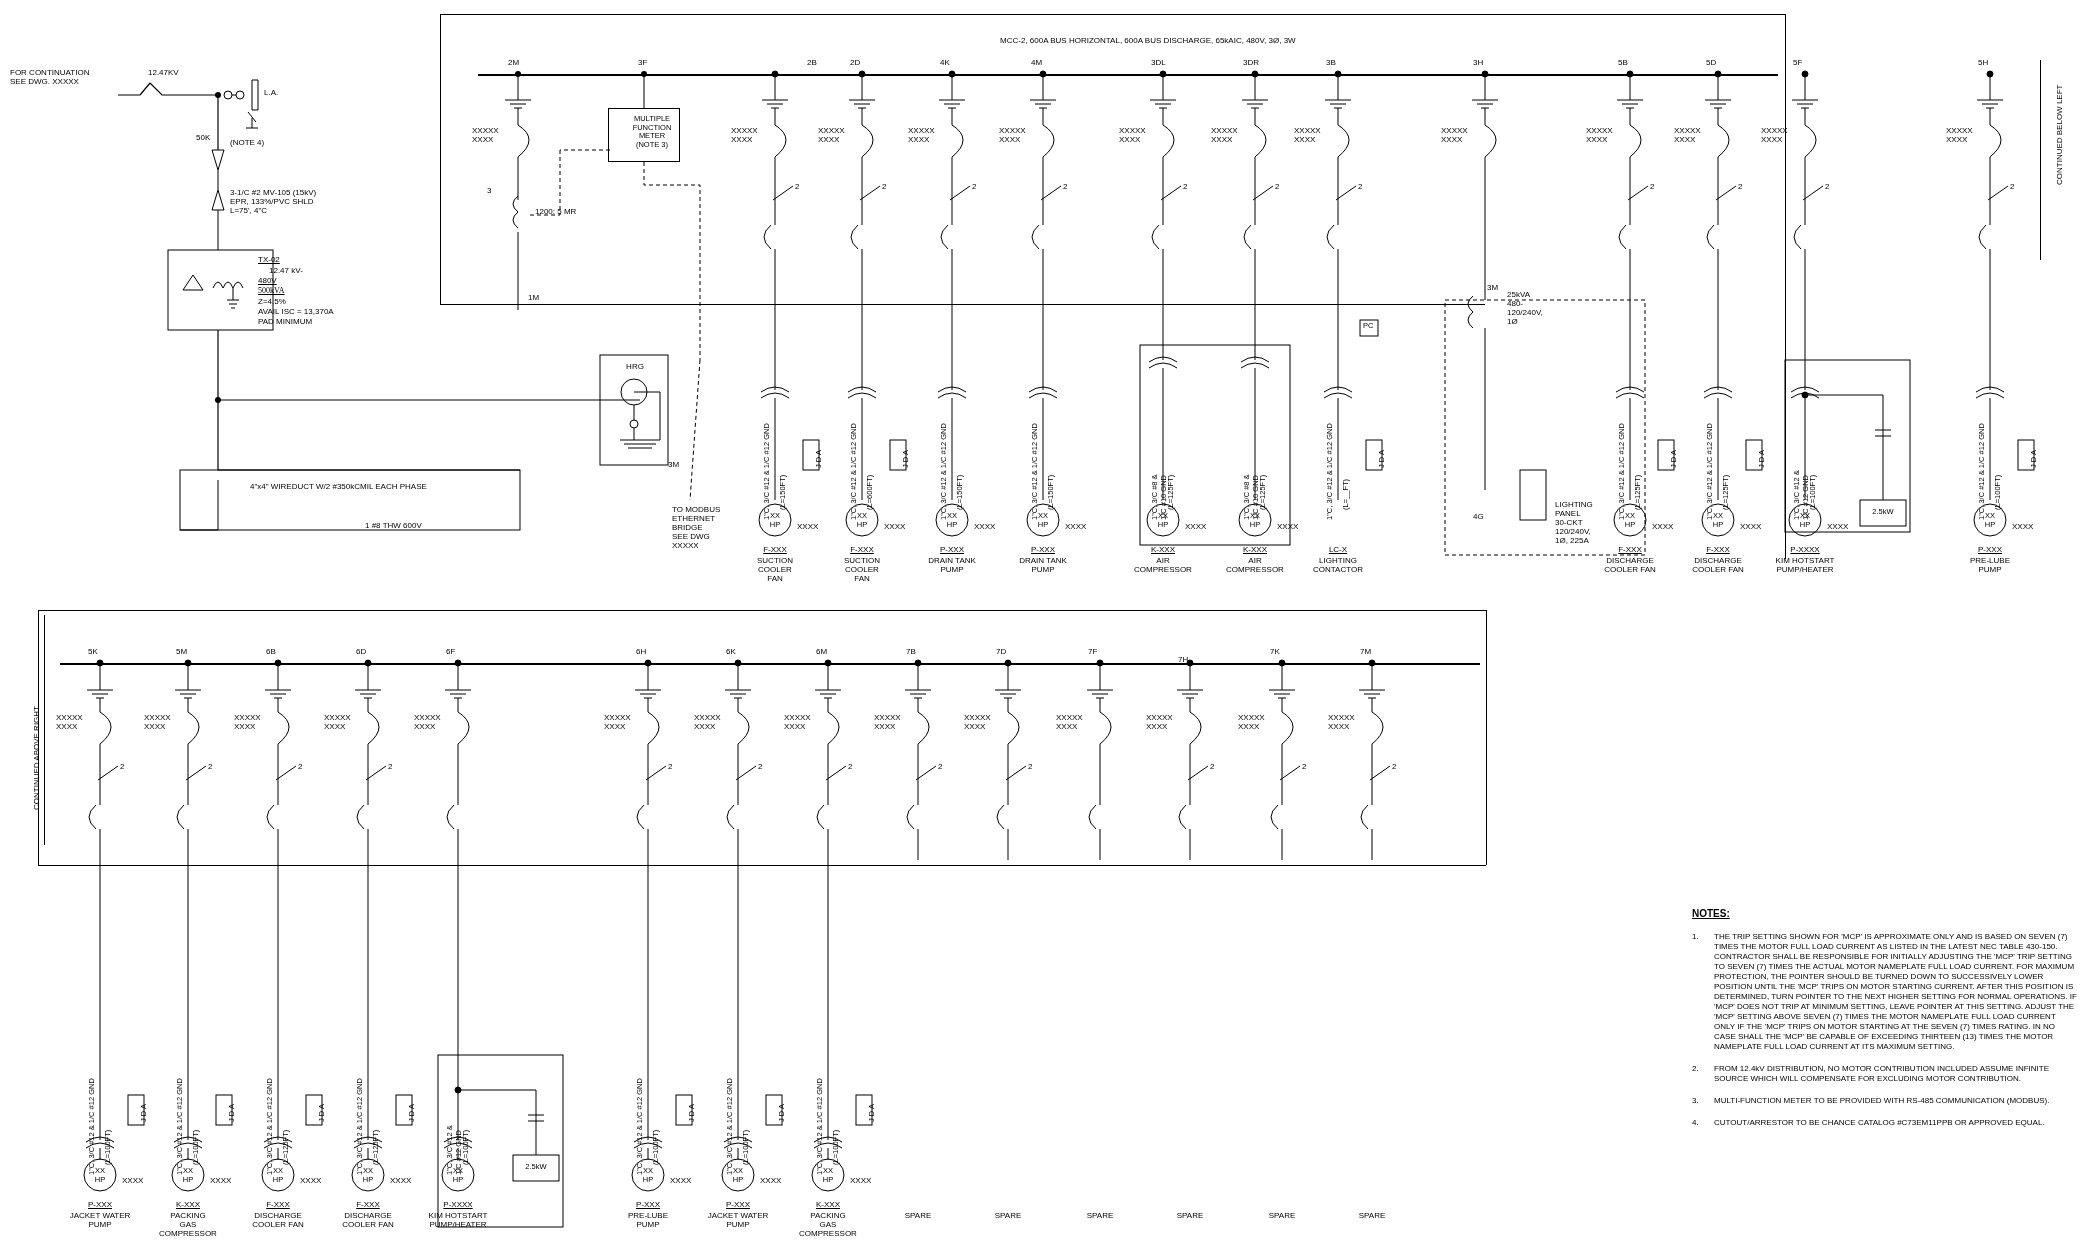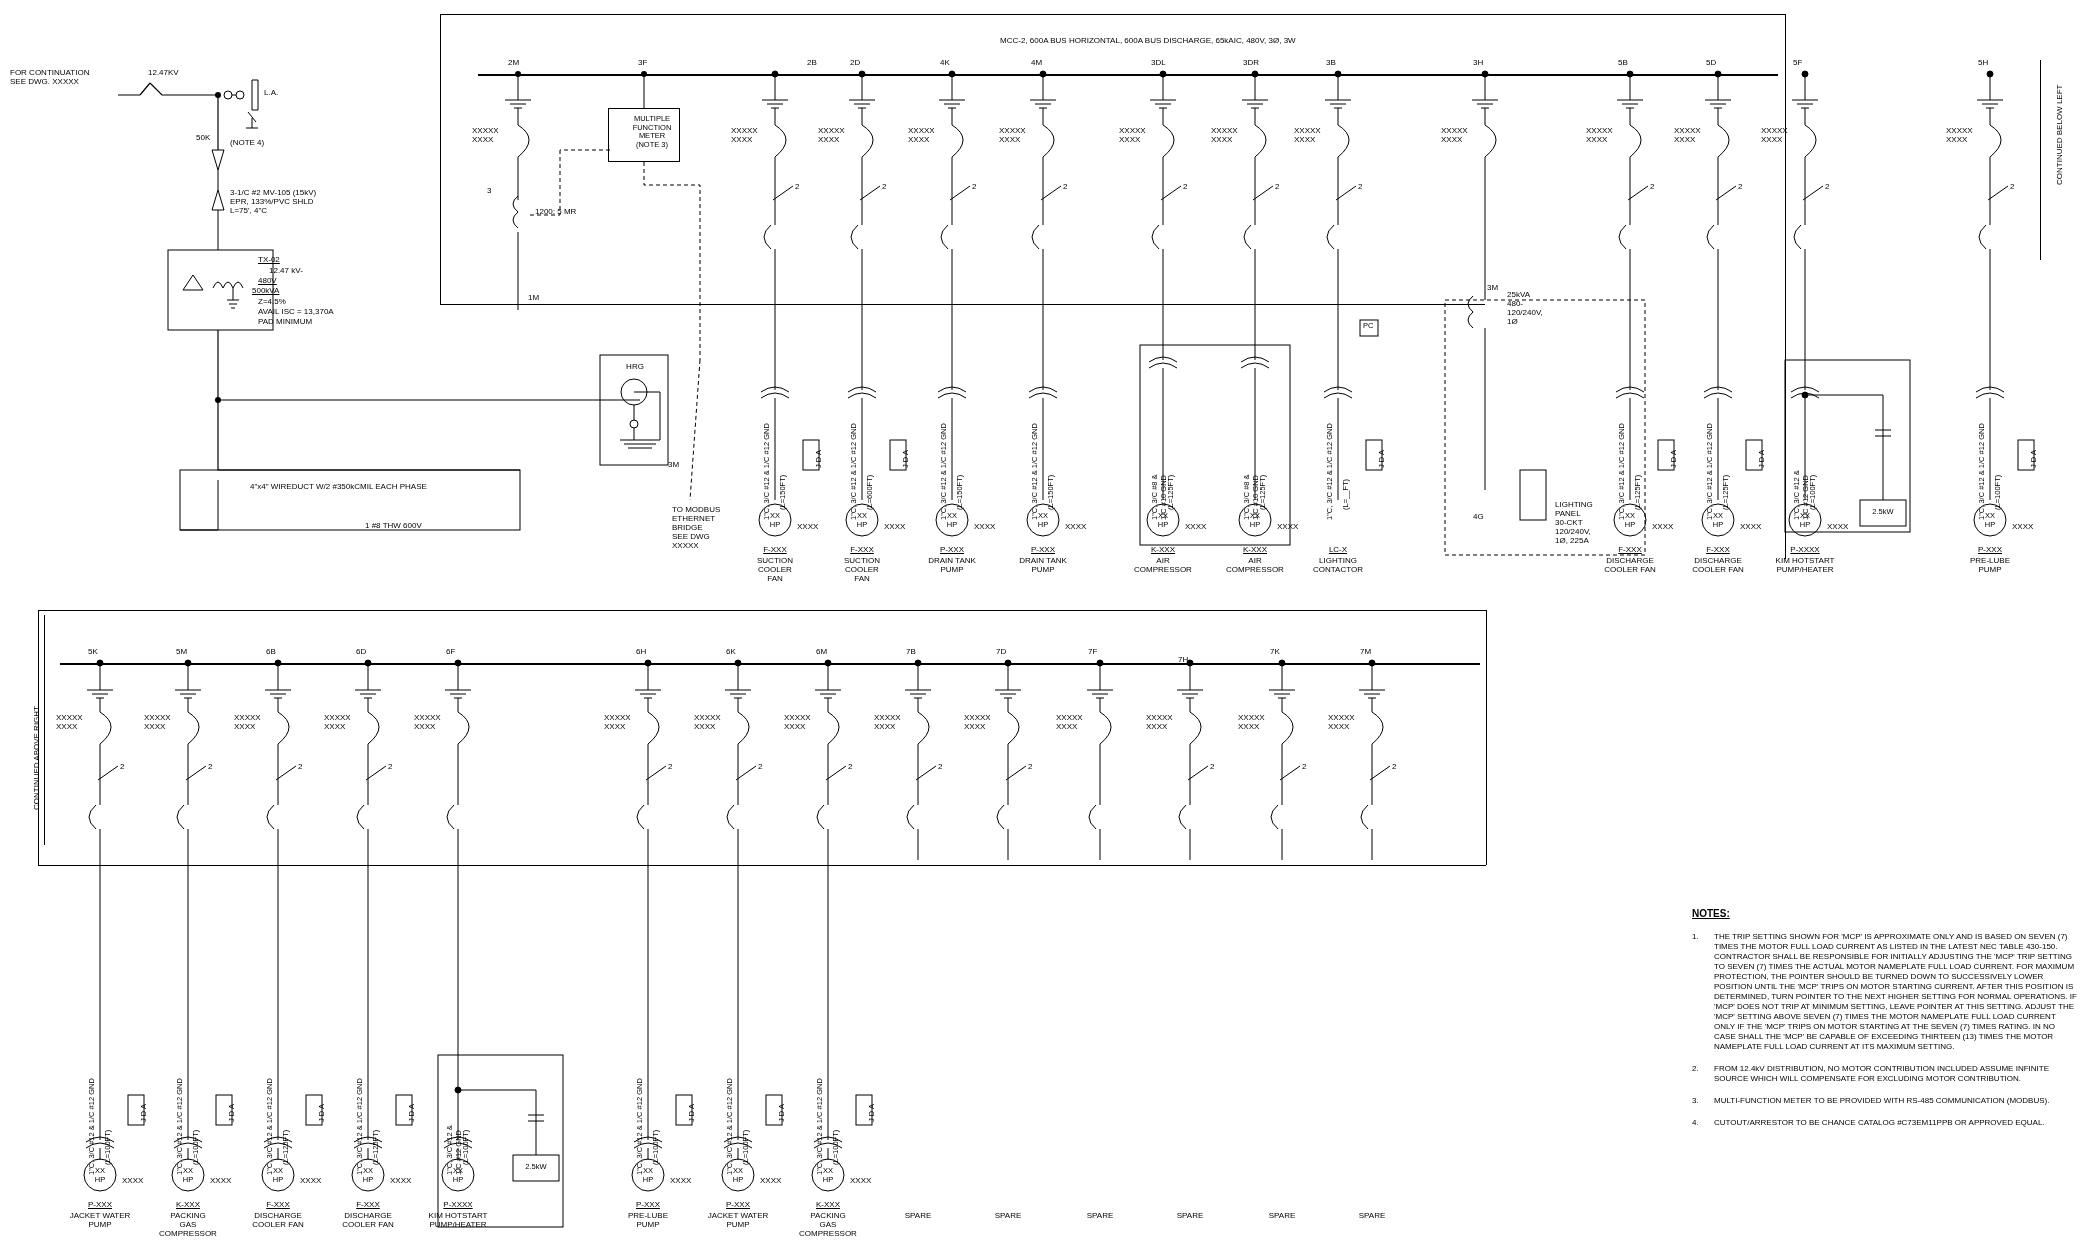--- a/index.html
+++ b/index.html
@@ -89,21 +89,21 @@
   <div class="t t8" style="left:264px;top:88px;">L.A.</div>
   <div class="t t8" style="left:196px;top:133px;">50K</div>
   <div class="t t8" style="left:230px;top:138px;">(NOTE 4)</div>
   <div class="t t8" style="left:230px;top:188px;">3-1/C #2 MV-105 (15kV)
 EPR, 133%/PVC SHLD
 L=75', 4"C</div>
 
   <div class="t t8 ul" style="left:258px;top:255px;">TX-02</div>
   <div class="t t8" style="left:258px;top:266px;margin-left:11px;">12.47 kV-</div>
   <div class="t t8 ul" style="left:258px;top:276px;">480V</div>
-  <div class="t t8 ul" style="left:252px;top:286px;">500kVA</div>
+  <div class="t t8 ul" style="left:258px;top:286px;font-family:Liberation Serif, serif;">500kVA</div>
   <div class="t t8" style="left:258px;top:297px;">Z=4.5%</div>
   <div class="t t8" style="left:258px;top:307px;">AVAIL ISC = 13,370A</div>
   <div class="t t8" style="left:258px;top:317px;">PAD MINIMUM</div>
 
   <div class="t t8" style="left:250px;top:482px;">4"x4" WIREDUCT W/2 #350kCMIL EACH PHASE</div>
   <div class="t t8" style="left:365px;top:521px;">1 #8 THW 600V</div>
 
   <div class="t t8 ctr" style="left:614px;top:362px;width:42px;">HRG</div>
   <div class="t t8" style="left:668px;top:460px;">3M</div>
   <div class="t t8" style="left:672px;top:505px;">TO MODBUS

